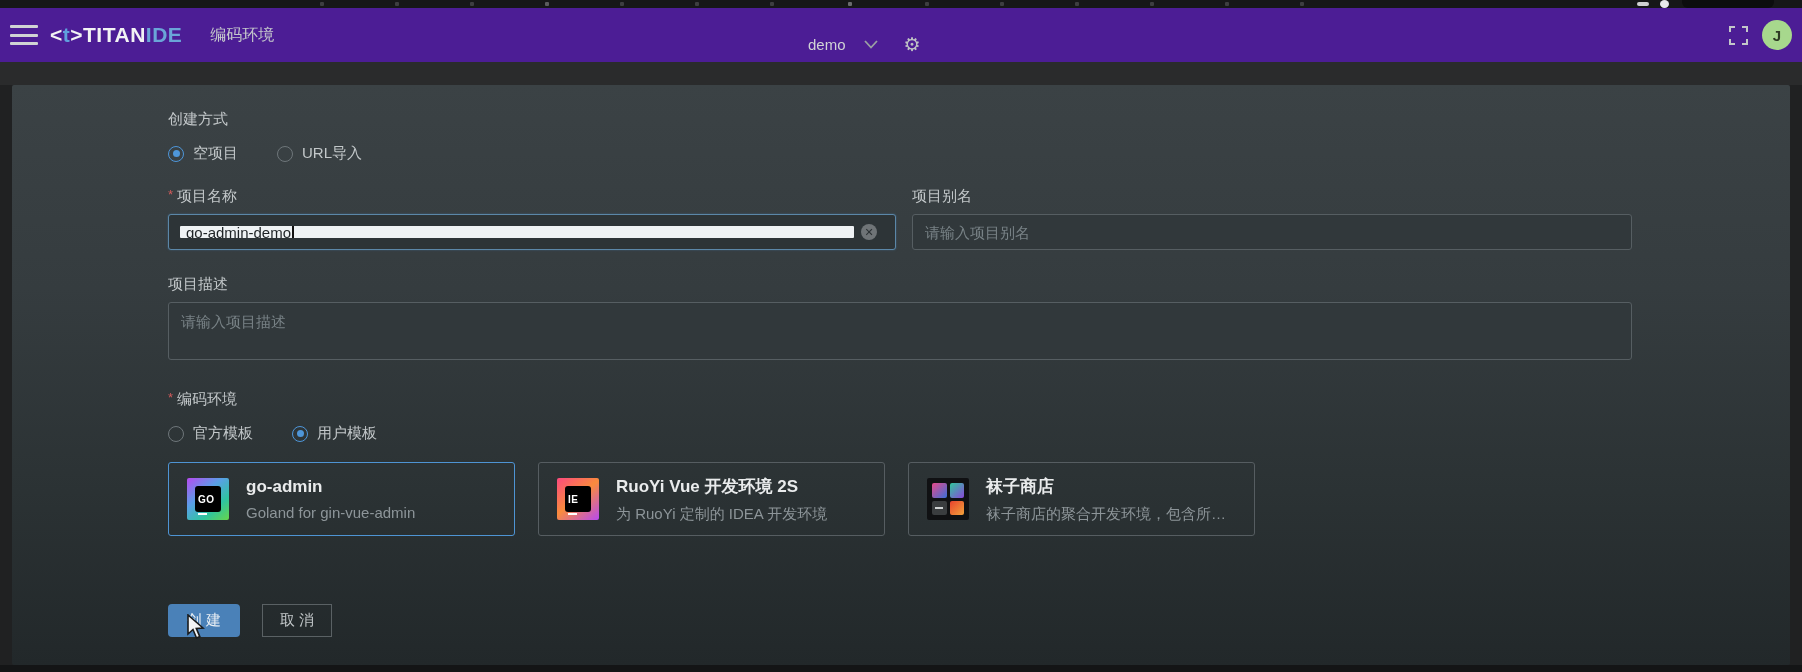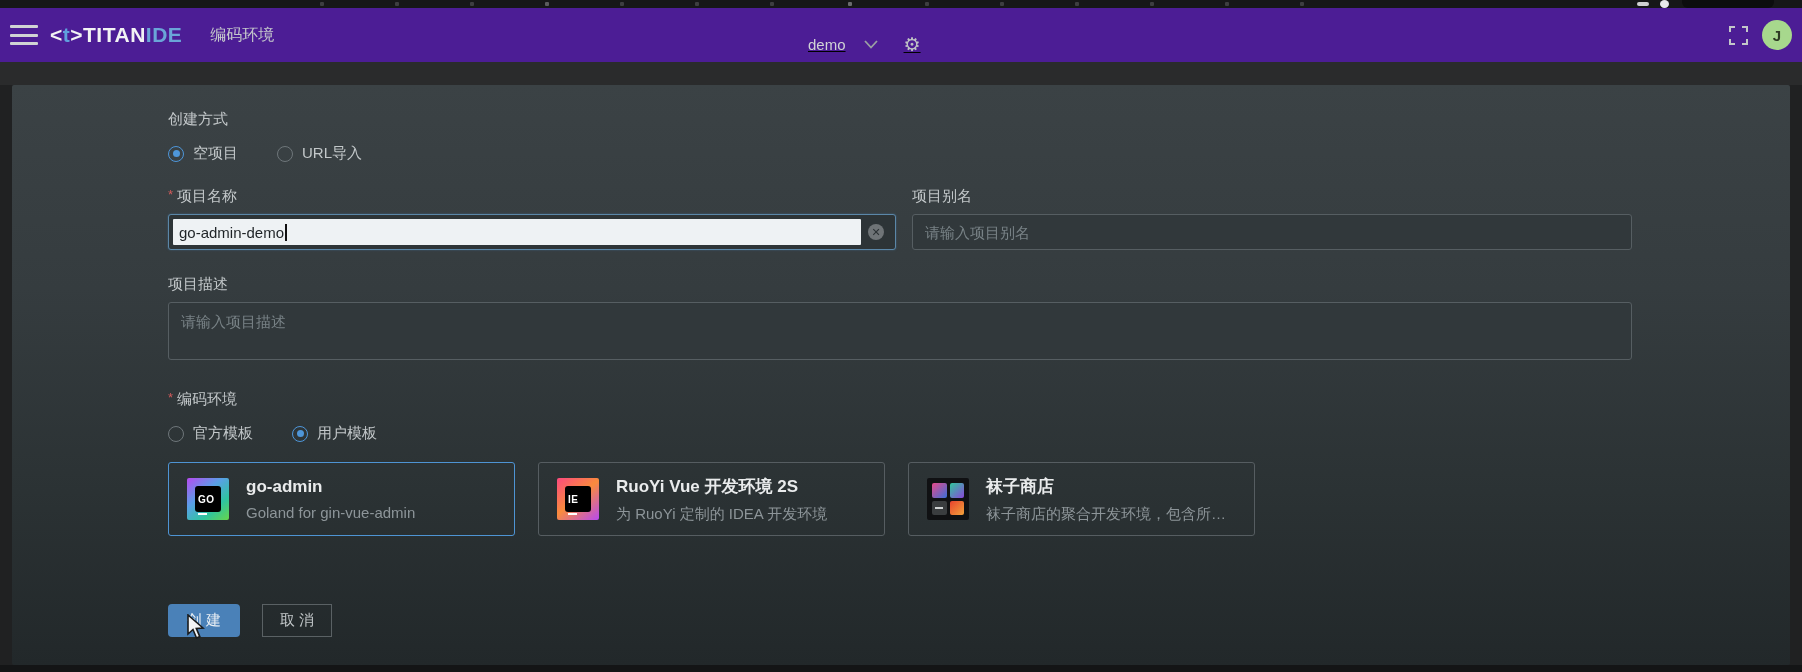--- a/index.html
+++ b/index.html
@@ -16,21 +16,21 @@
   
   .header { position:absolute; left:0; top:8px; width:1802px; height:54px; background:#4c1d95; display:flex; align-items:center; }
   .hamburger { width:28px; height:20px; margin-left:10px; display:flex; flex-direction:column; justify-content:space-between; cursor:pointer; }
   .hamburger span { display:block; height:3px; background:#d0d3d4; border-radius:1px; }
   .logo { margin-left:12px; font-size:21px; font-weight:bold; letter-spacing:0.5px; white-space:nowrap; }
   .logo .lg-bracket { color:#f2f3f4; }
   .logo .lg-t { color:#5fa0dd; }
   .logo .lg-titan { color:#f2f3f4; }
   .logo .lg-ide { color:#6aa5d8; }
   .page-title { margin-left:28px; font-size:16px; color:#c6cacc; }
-  .ws-group { position:absolute; left:808px; top:0; height:72px; display:flex; align-items:center;text-decoration:underline; }
+  .ws-group { position:absolute; left:808px; top:0; height:72px; display:flex; align-items:center; }
   .ws-name { font-size:15px; color:#d0d3d5; cursor:pointer; }
   .chev { margin-left:18px; cursor:pointer; display:flex; align-items:center; }
   .gear { margin-left:26px; font-size:19px; color:#bfc3c5; cursor:pointer; line-height:1; }
   .header-right { position:absolute; right:10px; top:0; height:54px; display:flex; align-items:center; gap:14px; }
   .fs-icon { cursor:pointer; display:flex; align-items:center; }
   .avatar { width:30px; height:30px; border-radius:50%; background:#a7d88d; color:#2e3b24; font-size:15px; font-weight:bold; display:flex; align-items:center; justify-content:center; cursor:pointer; }
 
   
   .gap-strip { position:absolute; left:0; top:62px; width:1802px; height:23px; background:#2a2b2c; }
   .panel { position:absolute; left:12px; top:85px; width:1778px; height:580px; border-radius:2px;
@@ -47,21 +47,21 @@
   .radio-opt.sel .radio-circle { border-color:#4e96d9; }
   .radio-opt.sel .radio-circle::after { content:""; position:absolute; left:3.5px; top:3.5px; width:7px; height:7px; border-radius:50%; background:#4e96d9; }
   .radio-label { margin-left:9px; font-size:15px; color:#c3c8ca; }
 
   .two-col { display:flex; margin-top:24px; gap:16px; }
   .col-name { width:728px; flex:none; }
   .col-alias { flex:1; }
   .col-label-row { margin-bottom:8px; }
 
   .name-input-wrap { margin-top:0; height:36px; border:1px solid #5b87a8; border-radius:3px; background:#2d3437;
-                     display:flex; align-items:center; padding:4px; box-shadow:0 0 2px rgba(80,140,190,0.5); cursor:text; }
+                     display:flex; align-items:center; padding:11px; box-shadow:0 0 2px rgba(80,140,190,0.5); cursor:text; }
   .name-input-white { flex:1; height:100%; background:#eef2f4; border-radius:1px; display:flex; align-items:center; padding:0 6px; font-size:15px; color:#1e2326; overflow:hidden; }
   .caret { width:1.5px; height:17px; background:#111; margin-left:1px; }
   .clear-btn { width:16px; height:16px; border-radius:50%; background:#6f7477; color:#2b3134; font-size:11px; line-height:16px; text-align:center; margin:0 7px; cursor:pointer; flex:none; }
 
   .dark-input { width:100%; height:36px; background:#31383b; border:1px solid #565e62; border-radius:3px; padding:0 12px; font-size:15px; color:#c9ced0; font-family:inherit; outline:none; }
   .dark-input::placeholder { color:#78828 6; color:#788286; }
 
   .desc-block { margin-top:25px; }
   .desc-textarea { width:100%; height:58px; background:#31383b; border:1px solid #565e62; border-radius:3px; padding:10px 12px; font-size:15px; color:#c9ced0; font-family:inherit; resize:none; outline:none; }
   .desc-textarea::placeholder { color:#788286; }

